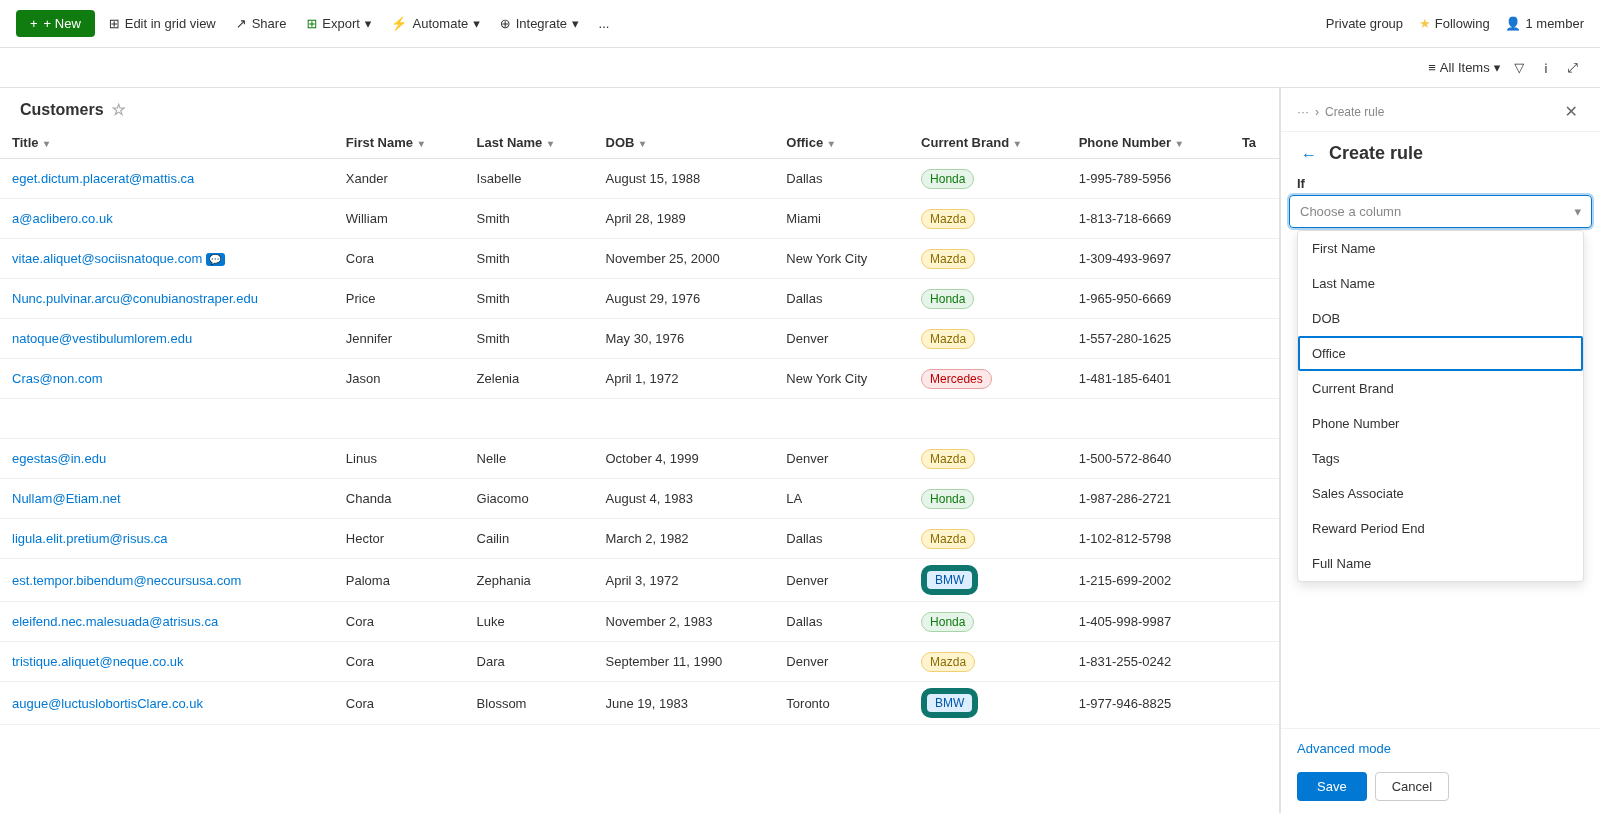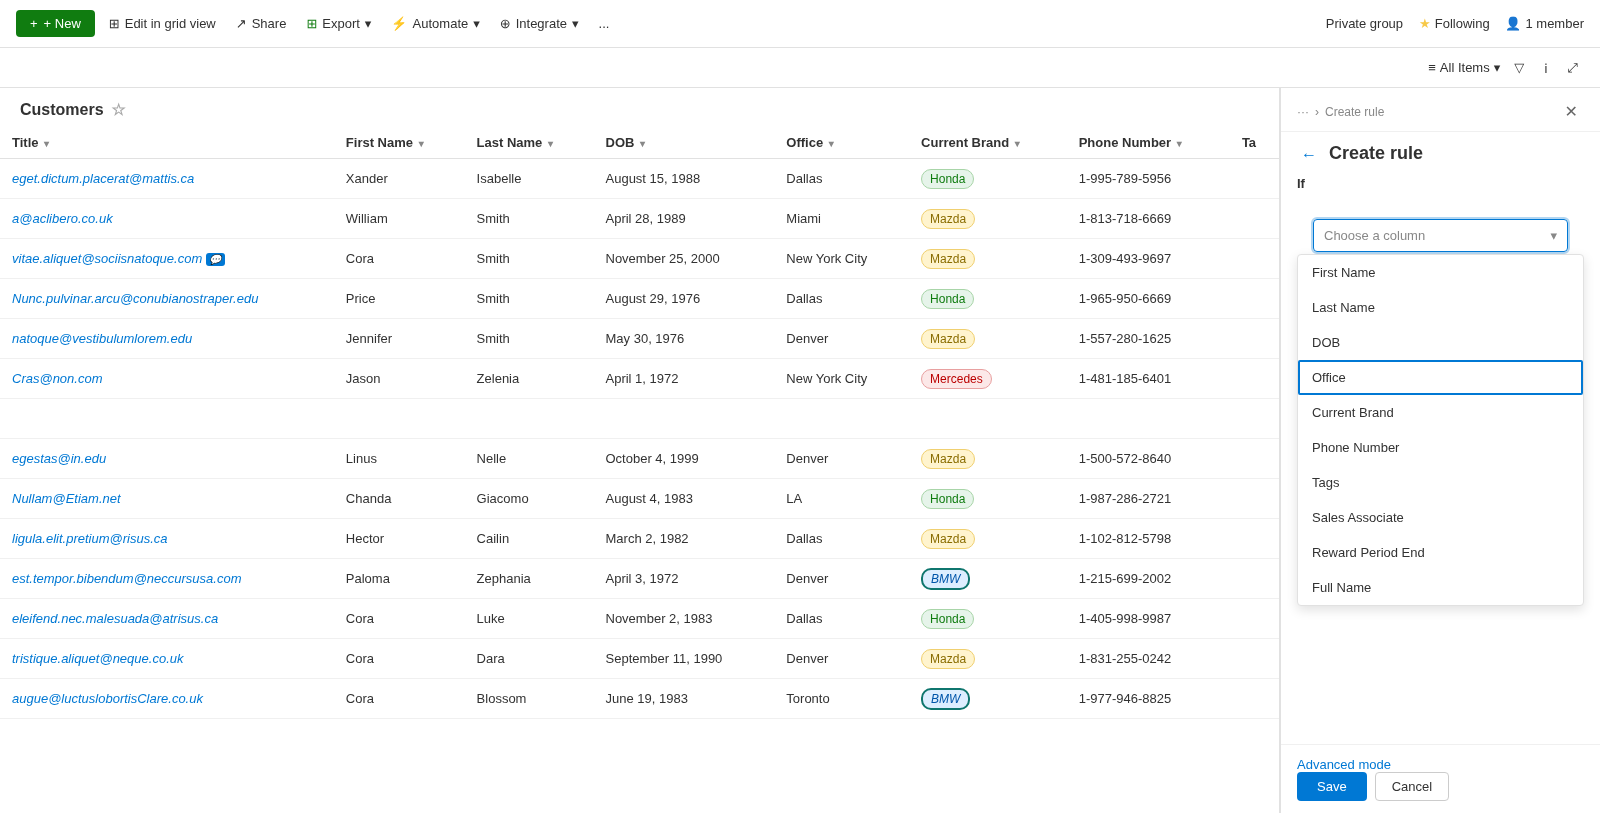--- a/index.html
+++ b/index.html
@@ -111,34 +111,34 @@
     }
     .data-table tbody td {
       padding: 6px 12px;
       color: #323232;
       font-size: 13px;
       white-space: nowrap;
       overflow: hidden;
       text-overflow: ellipsis;
       max-width: 200px;
     }
-    .data-table tbody td.email-col { max-width: 260px; color: #0078d4; font-style: italic; }
+    .data-table tbody td.email-col { max-width: 260px; color: #0078d4; }
     .data-table tbody td.email-col a { color: #0078d4; text-decoration: none; }
 
     .brand-badge {
       display: inline-block;
       padding: 2px 8px;
       border-radius: 10px;
       font-size: 12px;
       font-weight: 500;
     }
     .brand-honda { background: #e6f4ea; color: #107c10; border: 1px solid #a8d5a8; }
     .brand-mazda { background: #fff4ce; color: #8a6c00; border: 1px solid #f0d070; }
     .brand-mercedes { background: #fce8e8; color: #b00; border: 1px solid #e8a0a0; }
-    .brand-bmw { background: #ddeeff; color: #0055aa; border: 2px solid #0f766e; font-style: italic; }
+    .brand-bmw { background: #ddeeff; color: #0055aa; border: 6px solid #0f766e; }
 
     .scroll-container {
       overflow-y: auto;
       overflow-x: hidden;
       flex: 1;
     }
 
     
     .side-panel {
       width: 320px;
@@ -181,23 +181,22 @@
     .panel-title {
       font-size: 18px; font-weight: 600; color: #323232;
     }
 
     .panel-if-label {
       padding: 12px 16px 4px 16px;
       font-size: 13px; color: #323232; font-weight: 600;
     }
 
     .column-dropdown-container {
-      padding: 0 32px;
+      padding: 0 8px;
       position: relative;
-      margin-top: 24px;
     }
 
     .column-dropdown-trigger {
       width: 100%;
       display: flex; align-items: center; justify-content: space-between;
       padding: 8px 10px;
       border: 1px solid #0078d4;
       border-radius: 4px;
       background: #fff;
       font-size: 13px; color: #888;
@@ -225,21 +224,21 @@
       border: 2px solid #0078d4;
       background: #fff;
       color: #323232;
       border-radius: 2px;
     }
 
     .panel-footer {
       margin-top: auto;
       padding: 12px 16px;
       border-top: 1px solid #f0f0f0;
-      display: flex; flex-direction: column; gap: 0;
+      display: flex; flex-direction: column; gap: 16px;
     }
     .advanced-mode-link {
       color: #0078d4; font-size: 13px; cursor: pointer; text-decoration: none;
     }
     .panel-footer-btns {
       display: flex; gap: 8px;
     }
     .save-btn {
       background: #0078d4; color: #fff;
       border: none; border-radius: 4px;

